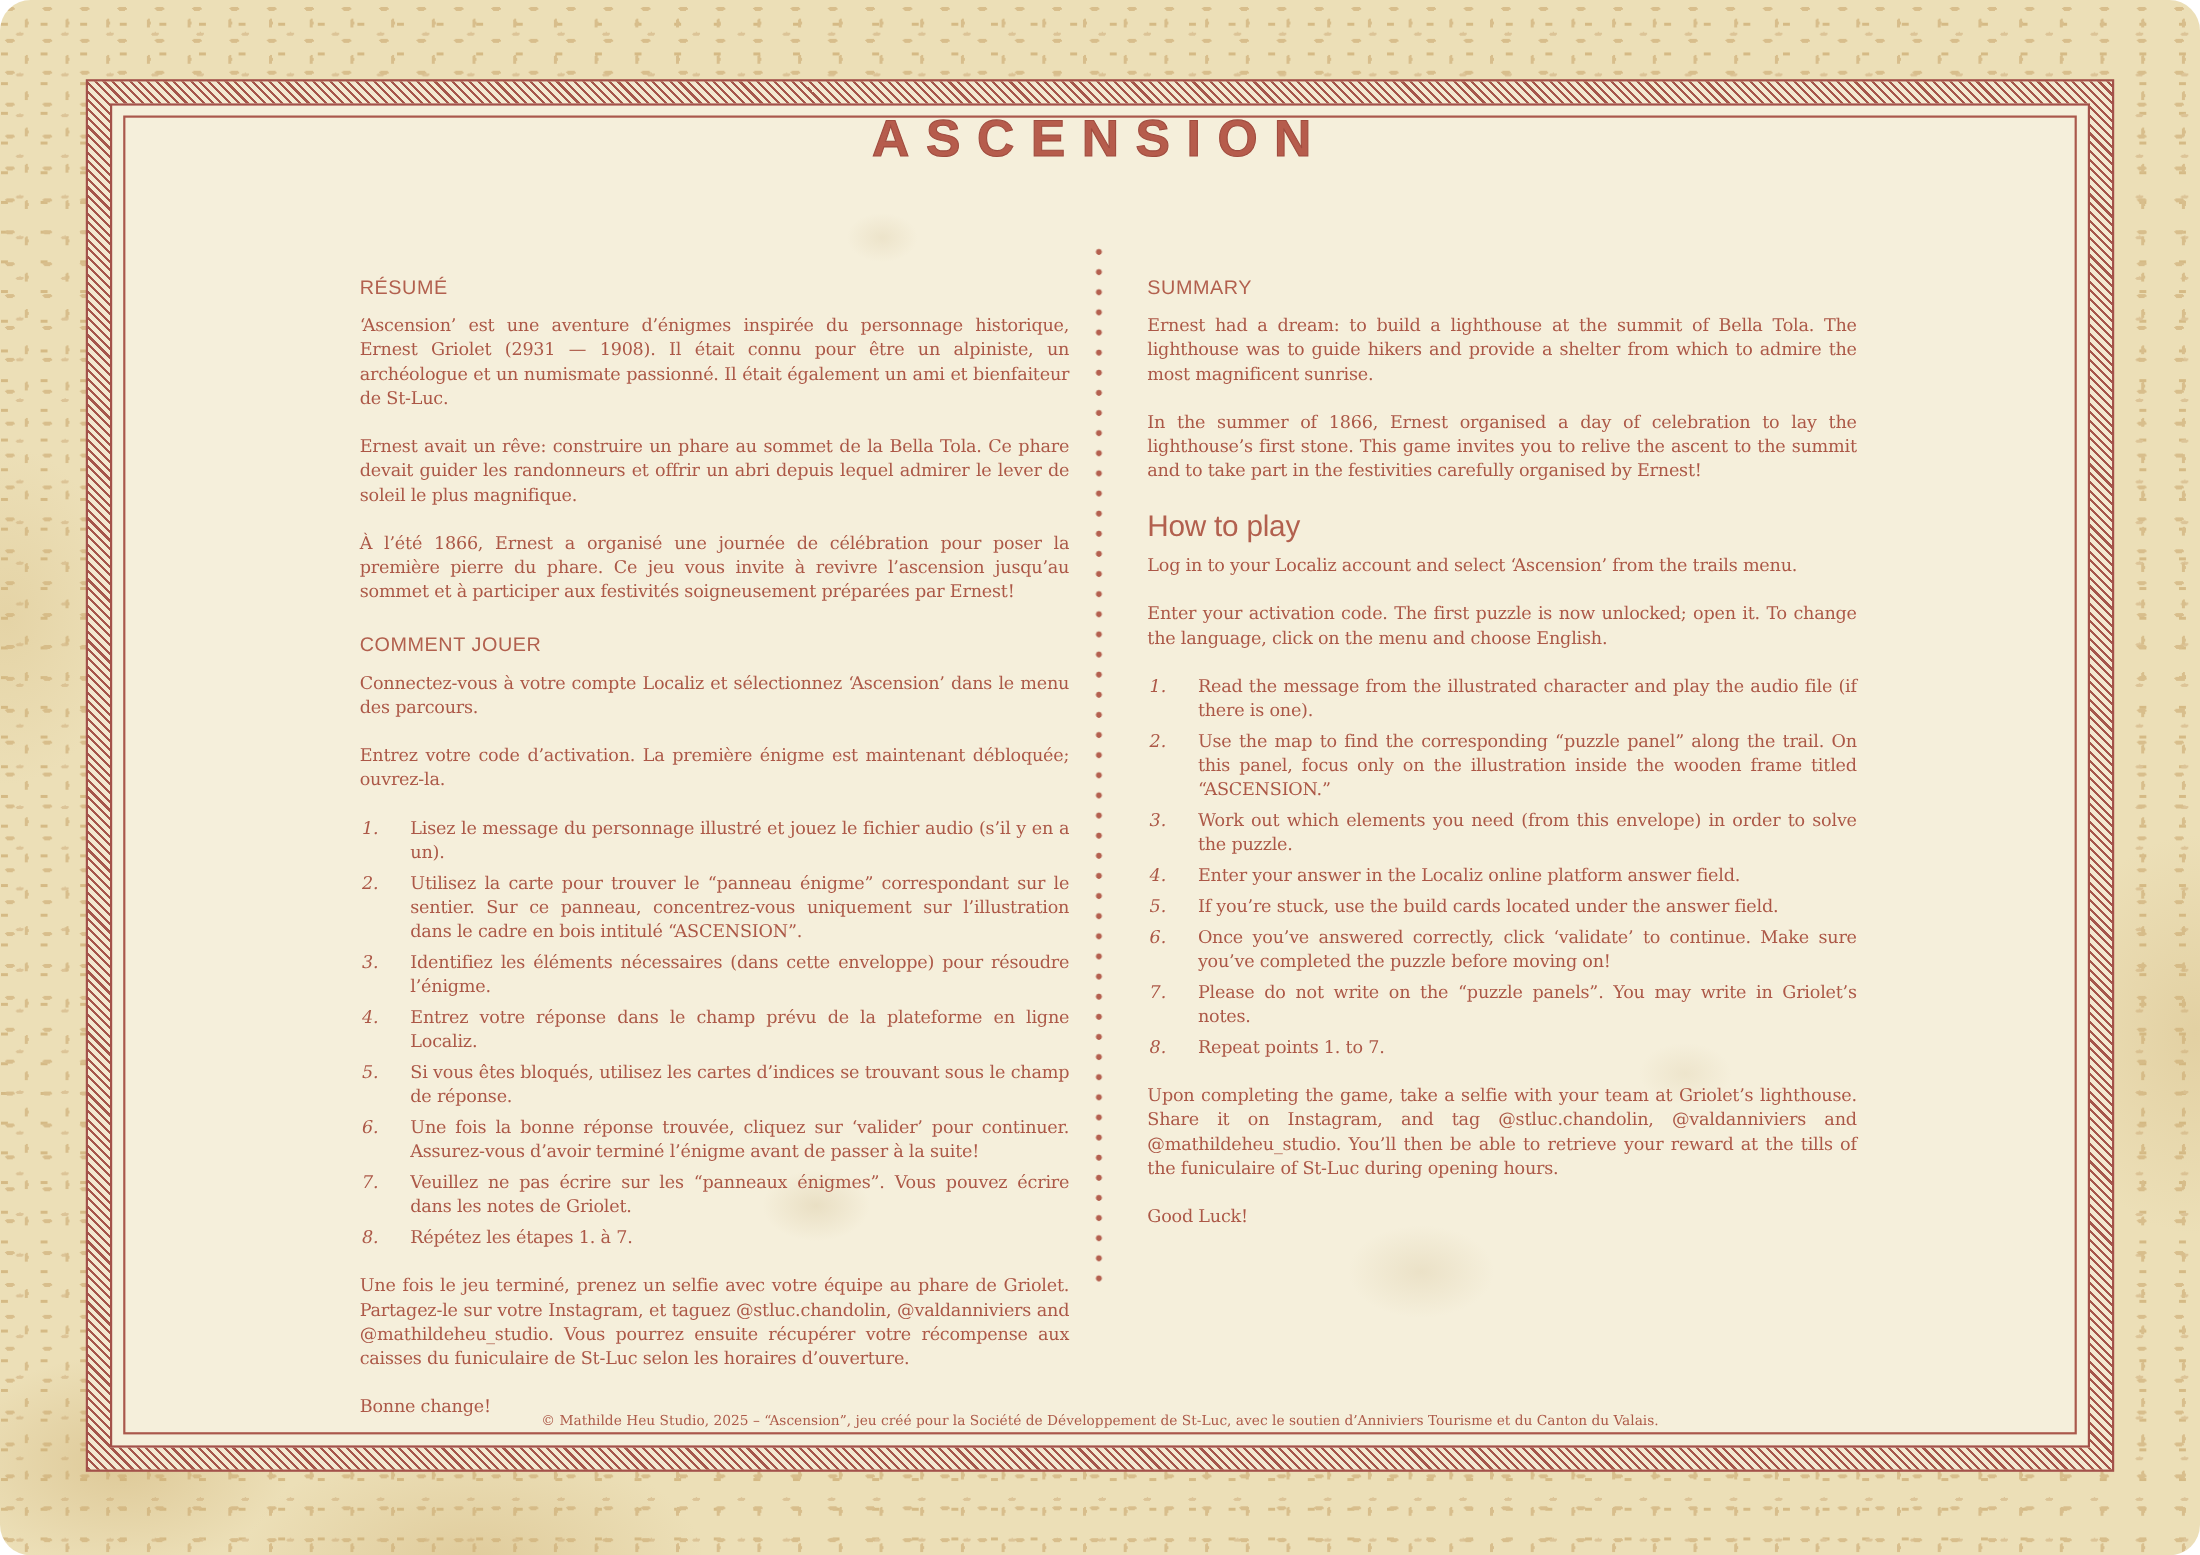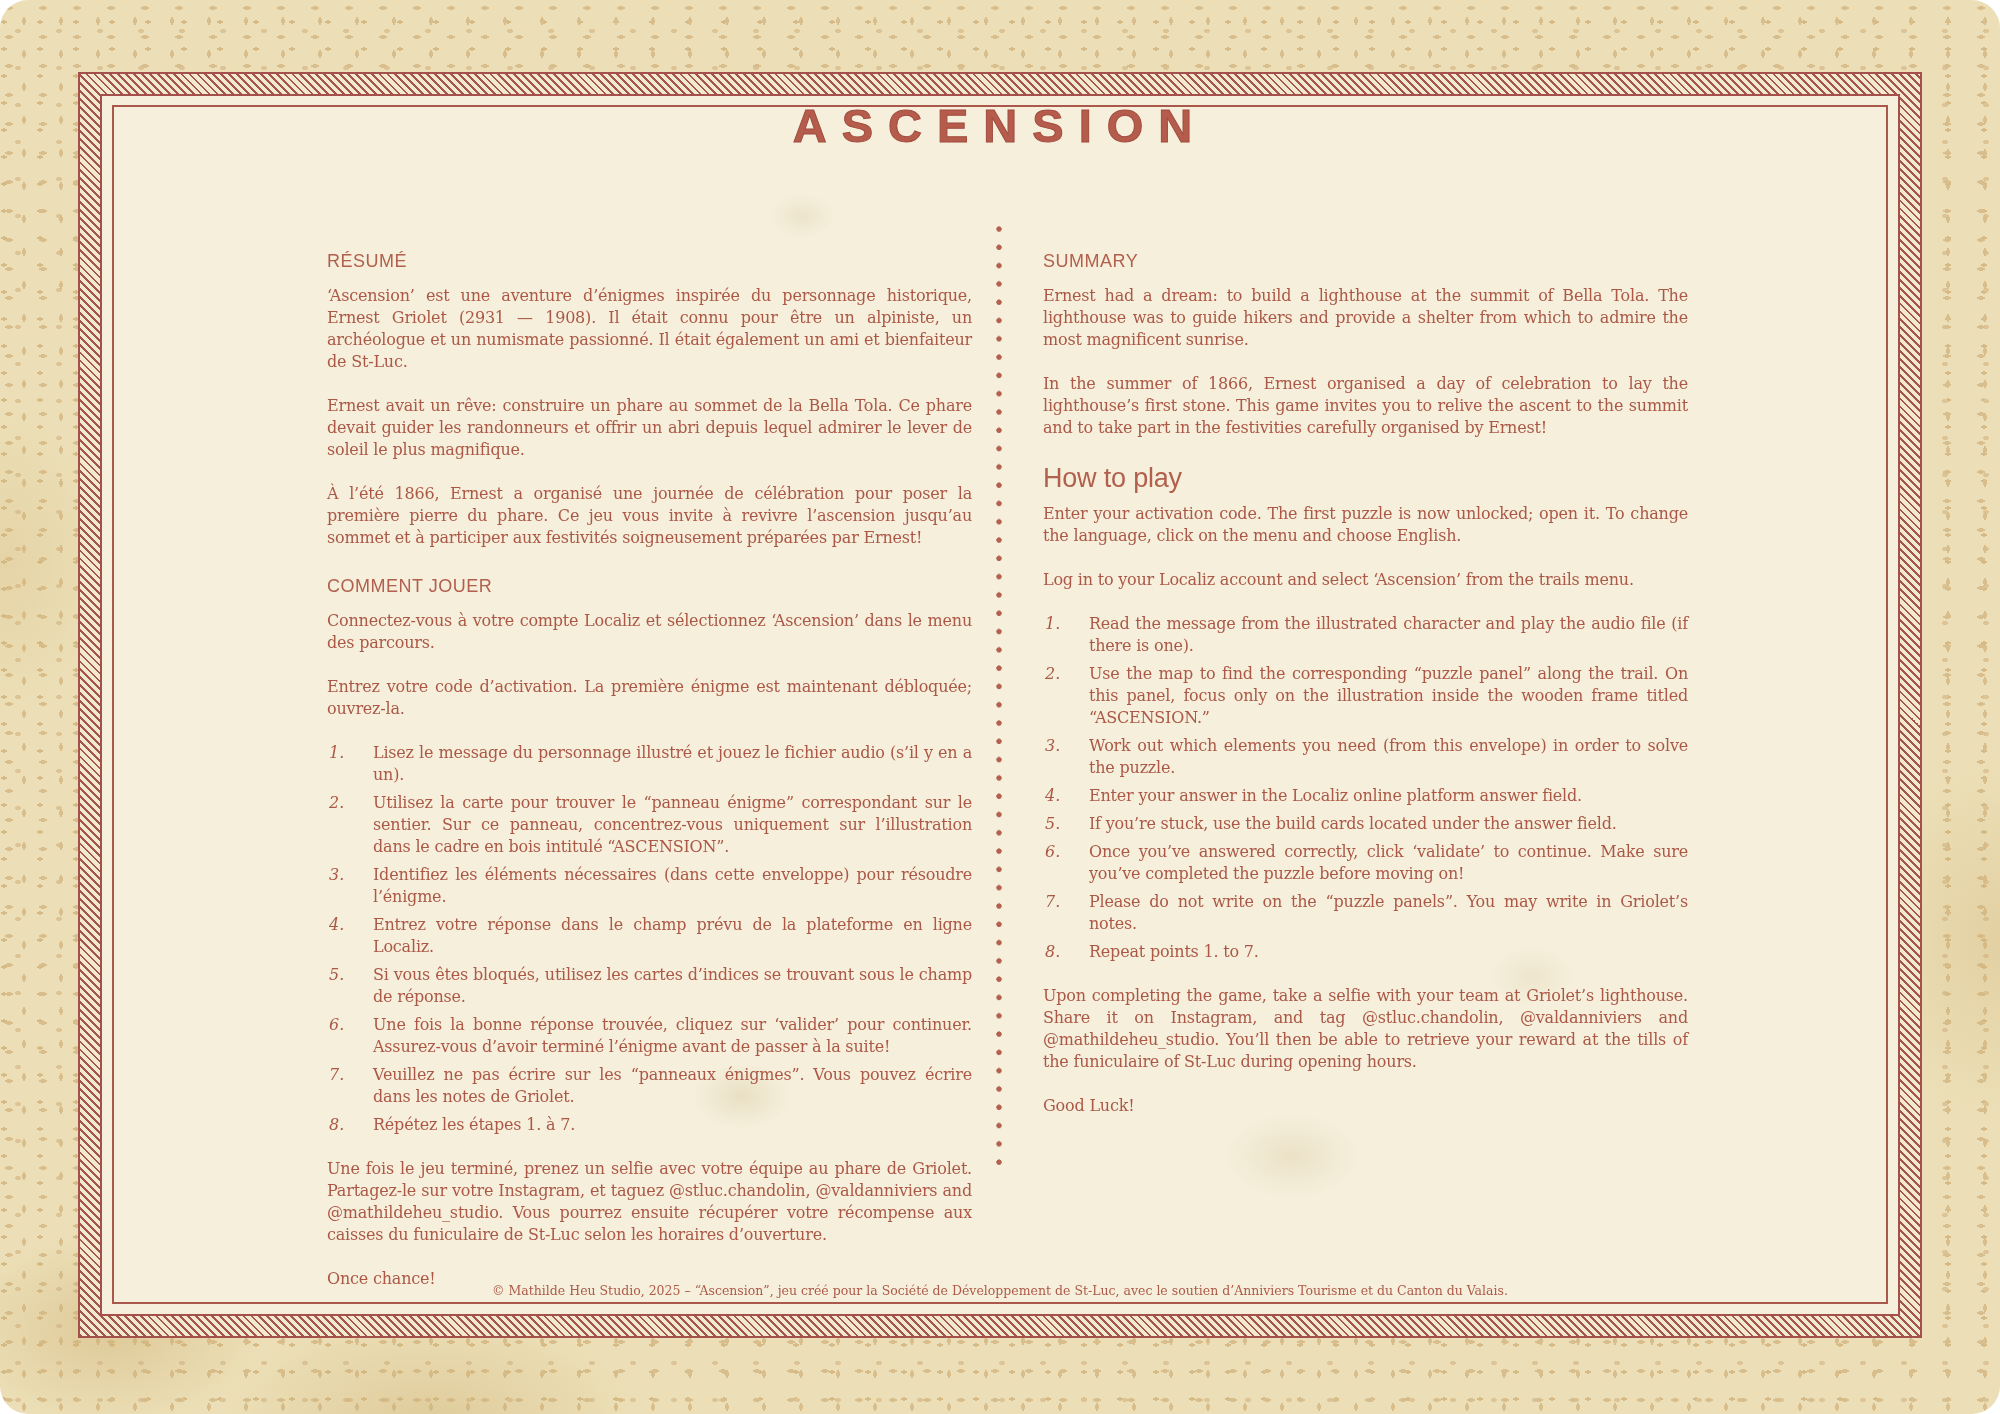--- a/index.html
+++ b/index.html
@@ -113,31 +113,31 @@
       <li class="step"><span class="num">2.</span><span>Utilisez la carte pour trouver le “panneau énigme” correspondant sur le sentier. Sur ce panneau, concentrez-vous uniquement sur l’illustration dans le cadre en bois intitulé “ASCENSION”.</span></li>
       <li class="step"><span class="num">3.</span><span>Identifiez les éléments nécessaires (dans cette enveloppe) pour résoudre l’énigme.</span></li>
       <li class="step"><span class="num">4.</span><span>Entrez votre réponse dans le champ prévu de la plateforme en ligne Localiz.</span></li>
       <li class="step"><span class="num">5.</span><span>Si vous êtes bloqués, utilisez les cartes d’indices se trouvant sous le champ de réponse.</span></li>
       <li class="step"><span class="num">6.</span><span>Une fois la bonne réponse trouvée, cliquez sur ‘valider’ pour continuer. Assurez-vous d’avoir terminé l’énigme avant de passer à la suite!</span></li>
       <li class="step"><span class="num">7.</span><span>Veuillez ne pas écrire sur les “panneaux énigmes”. Vous pouvez écrire dans les notes de Griolet.</span></li>
       <li class="step"><span class="num">8.</span><span>Répétez les étapes 1. à 7.</span></li>
     </ol>
 
     <p class="outro">Une fois le jeu terminé, prenez un selfie avec votre équipe au phare de Griolet. Partagez-le sur votre Instagram, et taguez @stluc.chandolin, @valdanniviers and @mathildeheu_studio. Vous pourrez ensuite récupérer votre récompense aux caisses du funiculaire de St-Luc selon les horaires d’ouverture.</p>
-    <p class="closing">Once chance!</p>
+    <p class="closing">Bonne change!</p>
   </div>
 
   <div class="col col-en">
     <div class="h-caps">SUMMARY</div>
     <p class="para">Ernest had a dream: to build a lighthouse at the summit of Bella Tola. The lighthouse was to guide hikers and provide a shelter from which to admire the most magnificent sunrise.</p>
     <p class="para">In the summer of 1866, Ernest organised a day of celebration to lay the lighthouse’s first stone. This game invites you to relive the ascent to the summit and to take part in the festivities carefully organised by Ernest!</p>
 
     <div class="h-sent">How to play</div>
+    <p class="para">Log in to your Localiz account and select ‘Ascension’ from the trails menu.</p>
     <p class="para">Enter your activation code. The first puzzle is now unlocked; open it. To change the language, click on the menu and choose English.</p>
-    <p class="para">Log in to your Localiz account and select ‘Ascension’ from the trails menu.</p>
 
     <ol class="steps">
       <li class="step"><span class="num">1.</span><span>Read the message from the illustrated character and play the audio file (if there is one).</span></li>
       <li class="step"><span class="num">2.</span><span>Use the map to find the corresponding “puzzle panel” along the trail. On this panel, focus only on the illustration inside the wooden frame titled “ASCENSION.”</span></li>
       <li class="step"><span class="num">3.</span><span>Work out which elements you need (from this envelope) in order to solve the puzzle.</span></li>
       <li class="step"><span class="num">4.</span><span>Enter your answer in the Localiz online platform answer field.</span></li>
       <li class="step"><span class="num">5.</span><span>If you’re stuck, use the build cards located under the answer field.</span></li>
       <li class="step"><span class="num">6.</span><span>Once you’ve answered correctly, click ‘validate’ to continue. Make sure you’ve completed the puzzle before moving on!</span></li>
       <li class="step"><span class="num">7.</span><span>Please do not write on the “puzzle panels”. You may write in Griolet’s notes.</span></li>
       <li class="step"><span class="num">8.</span><span>Repeat points 1. to 7.</span></li>

